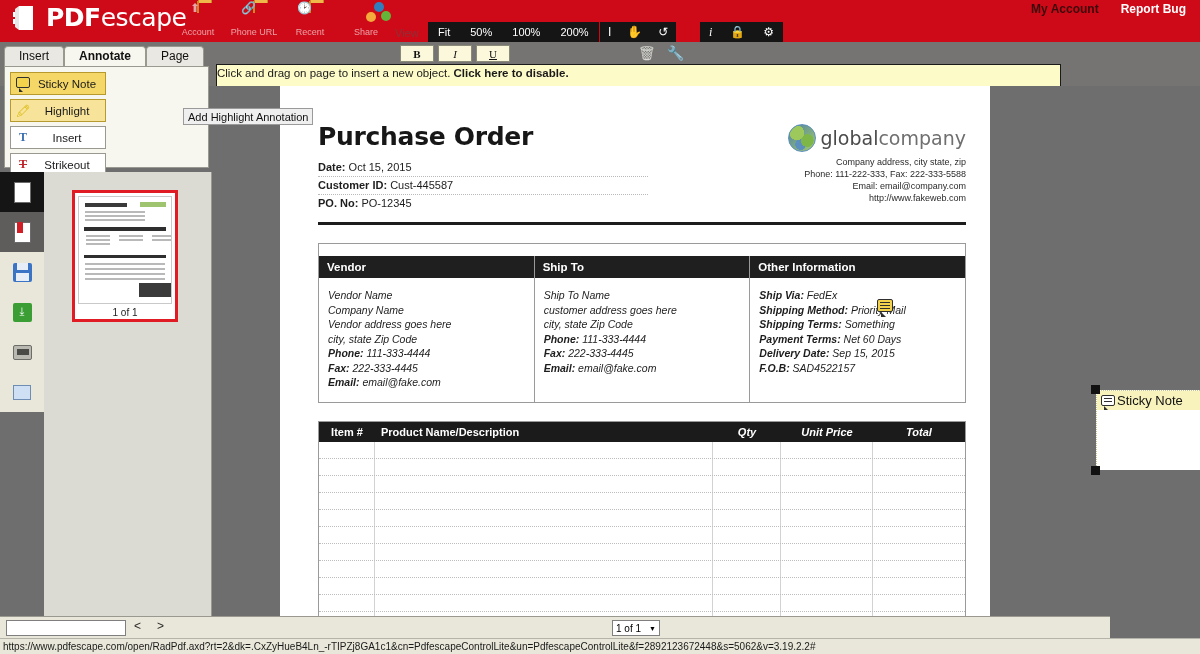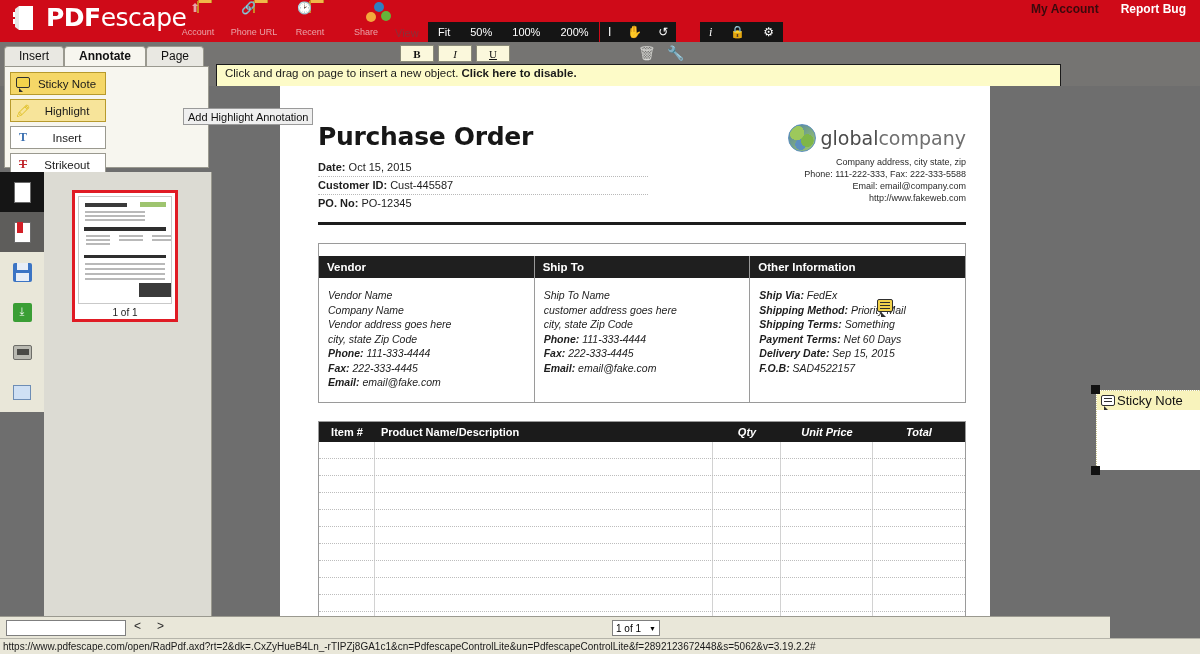--- a/index.html
+++ b/index.html
@@ -102,21 +102,21 @@
 
   .ad-note {
     position: absolute; right: 8px; top: 46px; width: 150px;
     text-align: center; color: #e3e3e0; font-size: 9.5px; line-height: 12px;
     font-family: "Liberation Sans", sans-serif;
   }
 
   .instruction {
     position: absolute; left: 216px; top: 64px; width: 845px; height: 30px;
     background: #fdfbc8; border: 1px solid #1a1a1a;
-    font-size: 11.5px; color: #1a1a1a; line-height: 17px; padding-left: 8px;
+    font-size: 11.5px; color: #1a1a1a; line-height: 17px; 
     cursor: pointer; font-family: "Liberation Sans", sans-serif;
   }
   .instruction b { font-weight: bold; }
 
   
   .tabs { position: absolute; left: 4px; top: 46px; display: flex; }
   .tab {
     height: 20px; line-height: 19px; padding: 0 14px; font-size: 12px;
     background: #e9e8e2; border: 1px solid #9a998f; border-bottom: none;
     border-radius: 4px 4px 0 0; cursor: pointer; color: #111;

